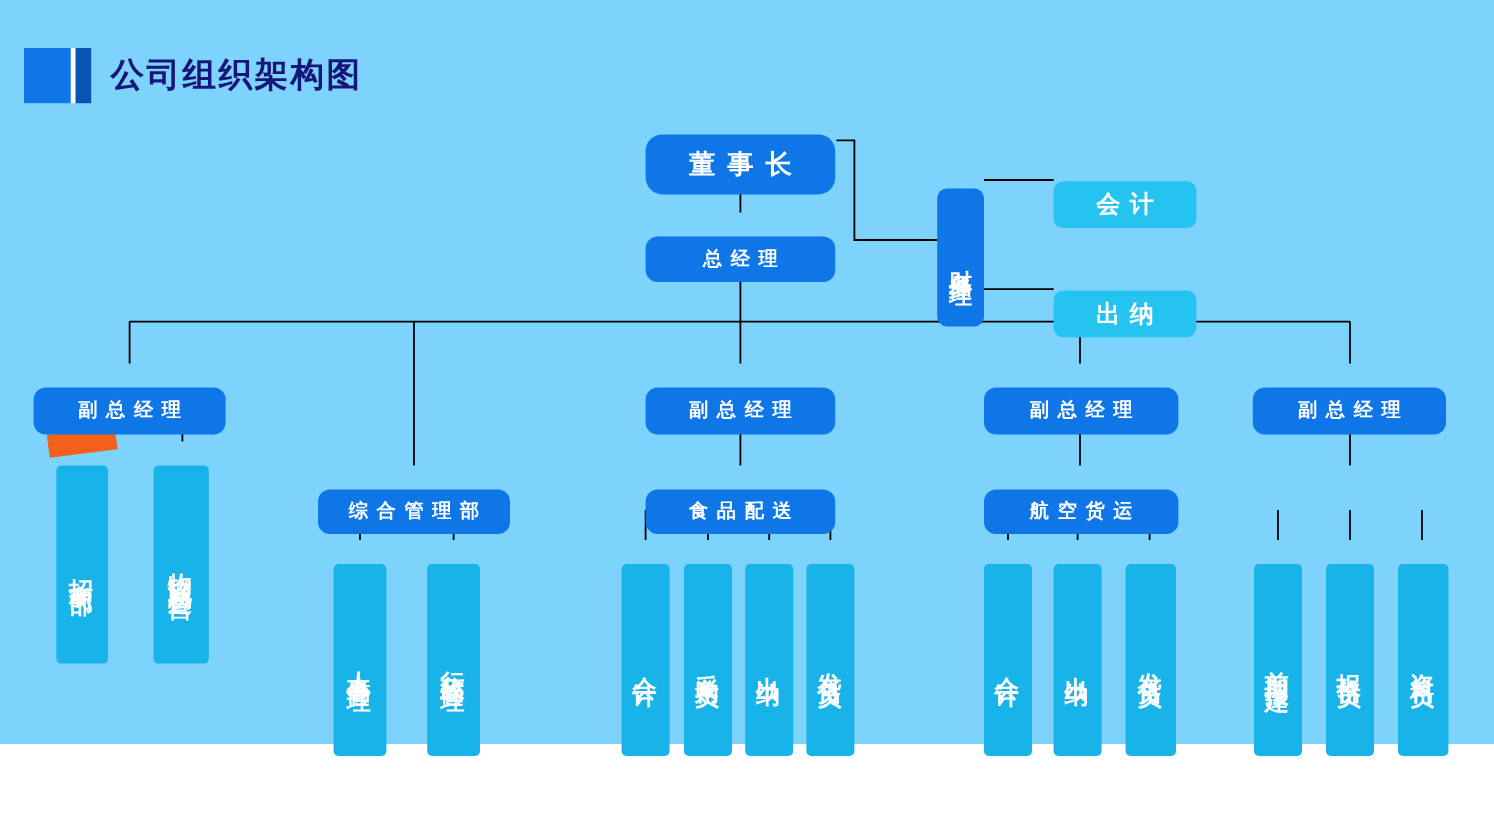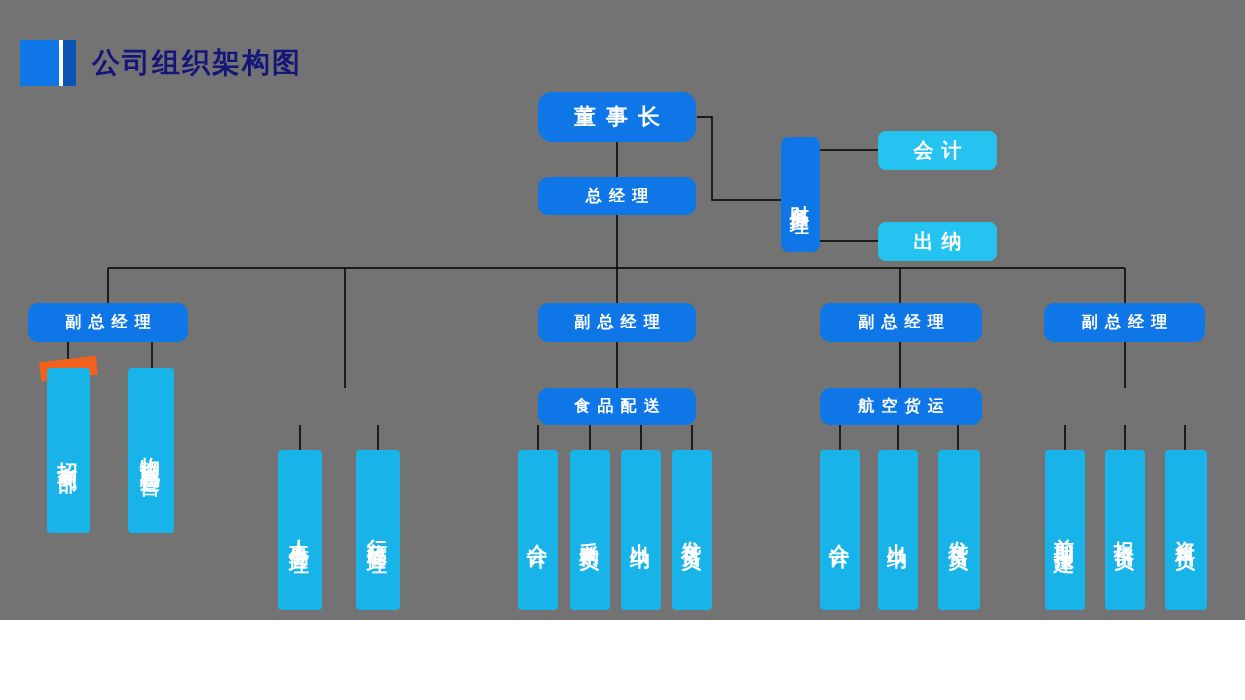--- a/index.html
+++ b/index.html
@@ -1,40 +1,40 @@
 <!DOCTYPE html>
 <html style="--primary-blue: #0e76e6; --logo-dark: #0a55b4; --cyan: #17b3e9; --cyan-light: #25c3f0; --accent-orange: #f2611c; --title-navy: #15157a; --line-black: #000000;"><head>
 <meta charset="utf-8">
 <style>
   * { margin:0; padding:0; box-sizing:border-box; }
   html,body { background:#ffffff; }
   body {
     font-family:"DejaVu Sans","Liberation Sans",sans-serif;
     width:1245px; height:700px; overflow:hidden;
   }
-  .canvas { position:relative; width:1245px; height:620px; background:#737373; }
+  .canvas { position:relative; width:1245px; height:620px; background:#7dd3fc; }
 
   
   .logo { position:absolute; left:20px; top:40px; width:56px; height:46px; display:flex; }
   .logo-main { flex:1; background:var(--primary-blue,#0e76e6); }
   .logo-gap  { width:4px; background:#ffffff; }
   .logo-side { width:13px; background:var(--logo-dark,#0a55b4); }
   .title {
     position:absolute; left:92px; top:44px;
     font-size:28px; font-weight:bold; letter-spacing:2px;
     color:var(--title-navy,#15157a);
   }
 
   
   .lines { position:absolute; left:0; top:0; width:1245px; height:700px; }
 
   
   .node {
     position:absolute; display:flex; align-items:center; justify-content:center;
-    color:#ffffff; font-weight:bold; z-index:1;
+    color:#ffffff; font-weight:bold; z-index:1;margin-top:20px;
   }
   .box-dark {
     background:var(--primary-blue,#0e76e6); border-radius:10px;
     font-size:16px; letter-spacing:0.45em; padding-left:0.45em;
   }
   .box-dark.lg { font-size:22px; border-radius:14px; }
   .box-vdark {
     background:var(--primary-blue,#0e76e6); border-radius:8px;
     writing-mode:vertical-rl; text-orientation:upright;
     font-size:19px; letter-spacing:4px; padding-top:4px;
@@ -104,20 +104,21 @@
 
   <div class="node box-vdark" style="left:781px;top:137px;width:39px;height:115px">财务经理</div>
   <div class="node box-cyan-h" style="left:878px;top:131px;width:119px;height:39px">会计</div>
   <div class="node box-cyan-h" style="left:878px;top:222px;width:119px;height:39px">出纳</div>
 
   <div class="node box-dark" style="left:28px;top:303px;width:160px;height:39px">副总经理</div>
   <div class="node box-dark" style="left:538px;top:303px;width:158px;height:39px">副总经理</div>
   <div class="node box-dark" style="left:820px;top:303px;width:162px;height:39px">副总经理</div>
   <div class="node box-dark" style="left:1044px;top:303px;width:161px;height:39px">副总经理</div>
 
+  <div class="node box-dark" style="left:265px;top:388px;width:160px;height:37px">综合管理部</div>
   <div class="node box-dark" style="left:820px;top:388px;width:162px;height:37px">航空货运</div>
   <div class="node box-dark" style="left:538px;top:388px;width:158px;height:37px">食品配送</div>
 
   <div class="accent-orange"></div>
   <div class="node box-vcyan" style="left:47px;top:368px;width:43px;height:165px">招商部</div>
   <div class="node box-vcyan" style="left:128px;top:368px;width:46px;height:165px">物流网运营</div>
 
   <div class="node box-vcyan" style="left:278px;top:450px;width:44px;height:160px">人事管理</div>
   <div class="node box-vcyan" style="left:356px;top:450px;width:44px;height:160px">行政管理</div>
 

